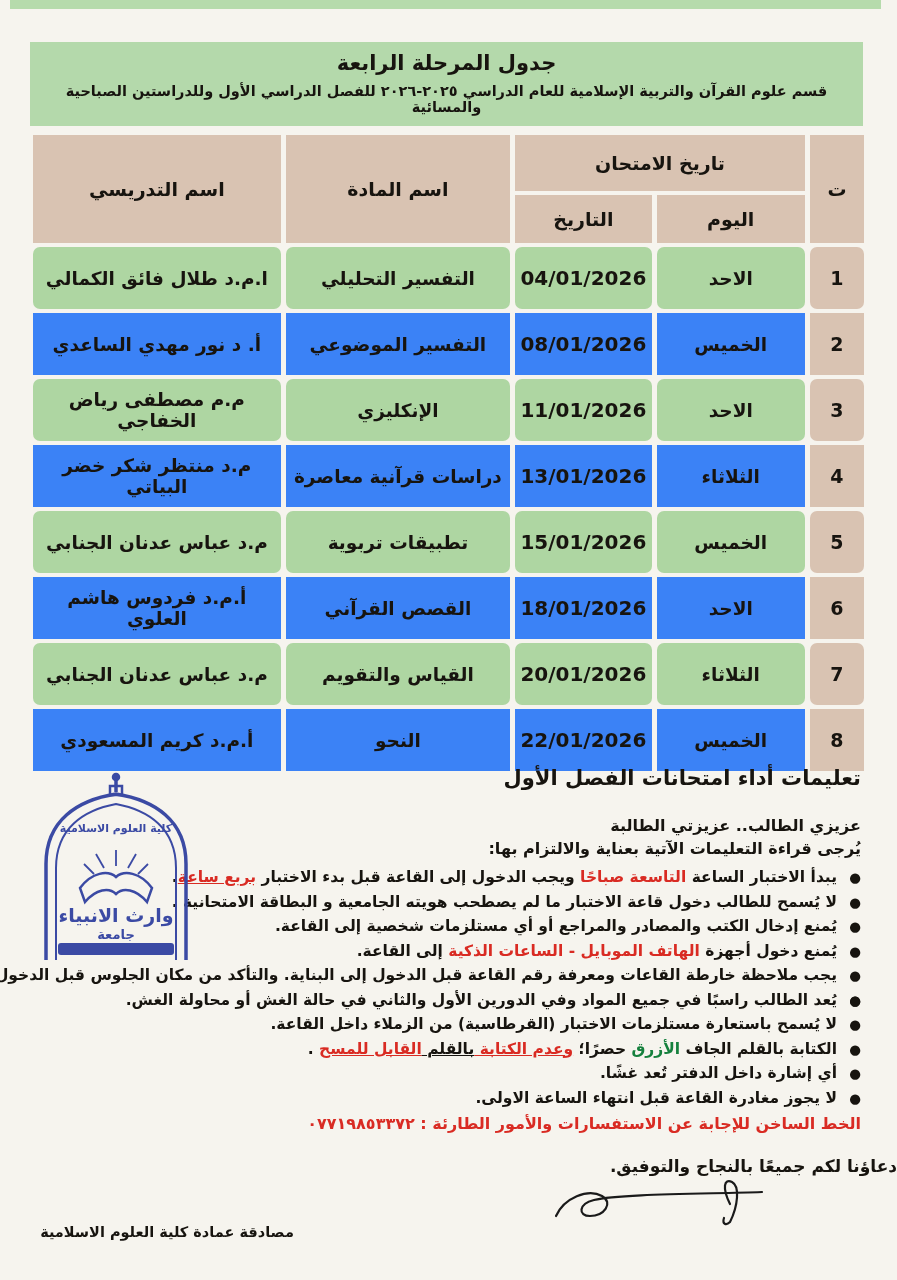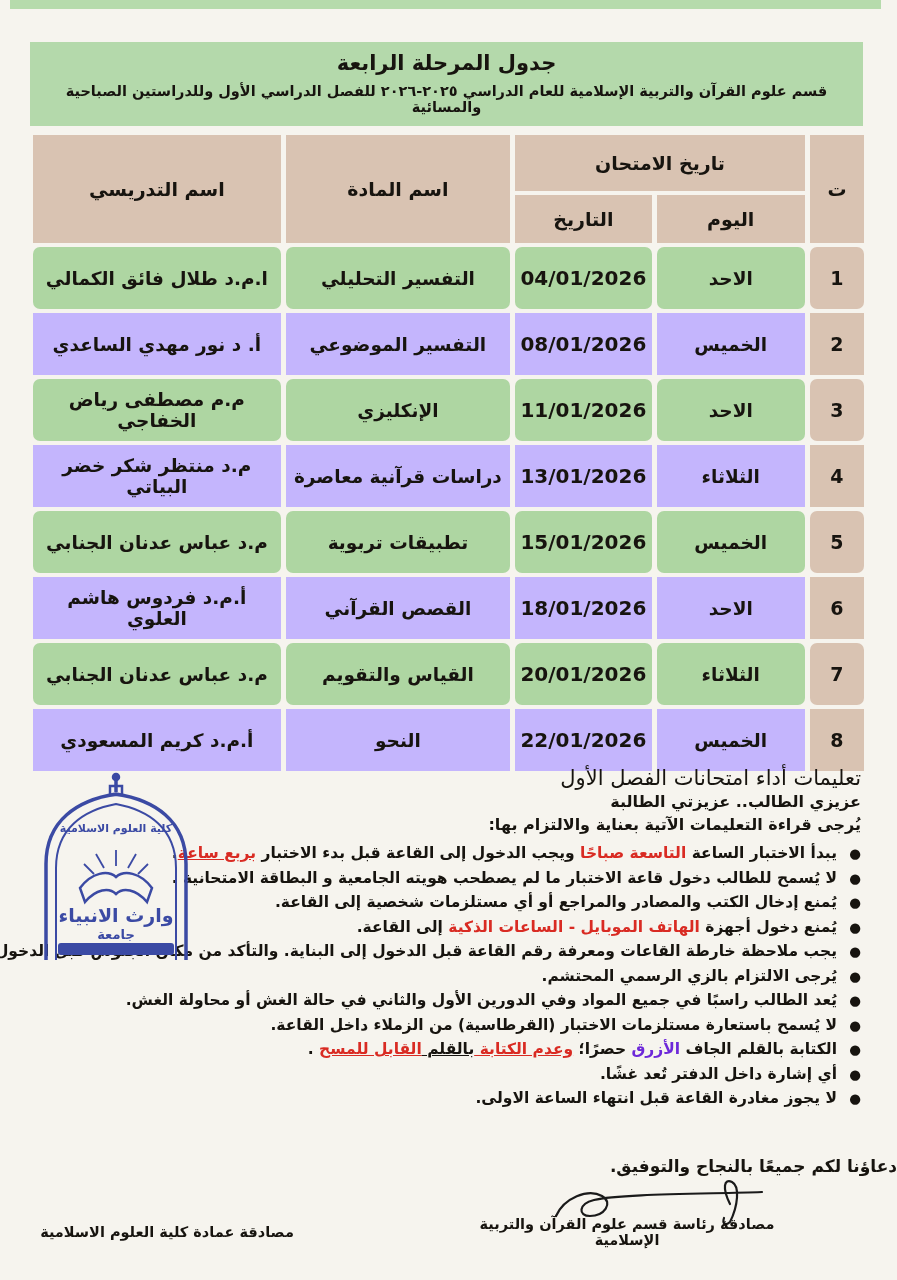--- a/index.html
+++ b/index.html
@@ -30,38 +30,38 @@
   }
   .exam-table th,.exam-table td{
     font-weight:bold;text-align:center;vertical-align:middle;
     padding:2px 4px;overflow:hidden;
   }
   .th-tan{background:#d9c3b2;font-size:19px;}
   th.h1{height:52px;}
   th.h2{height:44px;}
   .exam-table td{height:58px;font-size:18.5px;}
   tr.row-green td{background:#aed6a2;border-radius:7px;}
-  tr.row-white td{background:#c4b5fd;}
+  tr.row-white td{background:#3b82f6;}
   .exam-table td.no-cell{background:#d9c3b2;font-size:19px;}
   .exam-table td.date-cell{font-size:20px;}
 
   
   .instructions{position:absolute;top:766px;right:36px;left:36px;}
-  .inst-heading{font-size:21px;font-weight:normal;margin:0 0 0;}
+  .inst-heading{font-size:21px;font-weight:bold;margin:0 0 24px;}
   .greeting{font-size:16px;font-weight:bold;line-height:23px;margin:0;}
   ul.inst-list{list-style:none;margin:5px 0 0;padding:0;}
   ul.inst-list li{
     position:relative;padding-right:24px;
     font-size:15.5px;font-weight:bold;line-height:24.5px;
   }
   ul.inst-list li .marker{position:absolute;right:0;top:0;font-size:13.5px;}
   li.nowrap{white-space:nowrap;}
   .hotline{color:#d92b23;font-weight:bold;font-size:16px;line-height:24px;margin:2px 0 0;}
   .red{color:#d92b23;}
-  .blue{color:#6d28d9;}
+  .blue{color:#15803d;}
   .u{text-decoration:underline;}
 
   
   .stamp{position:absolute;top:770px;left:26px;width:180px;height:194px;}
 
   
   .closing{
     position:absolute;top:1156px;left:0;right:0;
     text-align:right;font-size:17px;font-weight:bold;
   }
@@ -170,27 +170,28 @@
   <div class="instructions">
     <div class="inst-heading">تعليمات أداء امتحانات الفصل الأول</div>
     <p class="greeting">عزيزي الطالب.. عزيزتي الطالبة</p>
     <p class="greeting">يُرجى قراءة التعليمات الآتية بعناية والالتزام بها:</p>
     <ul class="inst-list">
       <li><span class="marker">●</span><span><span>يبدأ الاختبار الساعة </span><span class="red">التاسعة صباحًا</span><span> ويجب الدخول إلى القاعة قبل بدء الاختبار </span><span class="red u">بربع ساعة</span><span>.</span></span></li>
       <li><span class="marker">●</span><span><span>لا يُسمح للطالب دخول قاعة الاختبار ما لم يصطحب هويته الجامعية و البطاقة الامتحانية .</span></span></li>
       <li><span class="marker">●</span><span><span>يُمنع إدخال الكتب والمصادر والمراجع أو أي مستلزمات شخصية إلى القاعة.</span></span></li>
       <li><span class="marker">●</span><span><span>يُمنع دخول أجهزة </span><span class="red">الهاتف الموبايل - الساعات الذكية</span><span> إلى القاعة.</span></span></li>
       <li class="nowrap"><span class="marker">●</span><span><span>يجب ملاحظة خارطة القاعات ومعرفة رقم القاعة قبل الدخول إلى البناية. والتأكد من مكان الجلوس قبل الدخول إلى القاعة</span></span></li>
-      <li><span class="marker">●</span><span><span>يُرجى الالتزام بالزي الرسمي المحتشم.</span></span></li>
+      <li><span class="marker">●</span></li>
       <li><span class="marker">●</span><span><span>يُعد الطالب راسبًا في جميع المواد وفي الدورين الأول والثاني في حالة الغش أو محاولة الغش.</span></span></li>
       <li><span class="marker">●</span><span><span>لا يُسمح باستعارة مستلزمات الاختبار (القرطاسية) من الزملاء داخل القاعة.</span></span></li>
       <li><span class="marker">●</span><span><span>الكتابة بالقلم الجاف </span><span class="blue">الأزرق</span><span> حصرًا؛ </span><span class="red u">وعدم الكتابة </span><span class="u">بالقلم </span><span class="red u">القابل للمسح</span><span> .</span></span></li>
       <li><span class="marker">●</span><span><span>أي إشارة داخل الدفتر تُعد غشًا.</span></span></li>
       <li><span class="marker">●</span><span><span>لا يجوز مغادرة القاعة قبل انتهاء الساعة الاولى.</span></span></li>
     </ul>
+    <p class="hotline">الخط الساخن للإجابة عن الاستفسارات والأمور الطارئة : ٠٧٧١٩٨٥٣٣٧٢</p>
   </div>
 
   <svg class="stamp" viewBox="0 0 180 194" fill="none">
     <g stroke="#3b4aa4" stroke-width="3.5">
 
       <line x1="90" y1="4" x2="90" y2="22"></line>
       <circle cx="90" cy="7" r="2.5" fill="#3b4aa4"></circle>
       <rect x="84" y="16" width="12" height="9" stroke-width="2.5"></rect>
 
       <path d="M20,190 L20,94 C20,50 52,30 90,24 C128,30 160,50 160,94 L160,190"></path>
@@ -214,16 +215,15 @@
 
   <div class="closing">دعاؤنا لكم جميعًا بالنجاح والتوفيق.</div>
 
   <svg class="sig-squiggle" width="244" height="52" viewBox="0 0 244 52">
     <g stroke="#1a1a1a" stroke-width="2.2" fill="none" stroke-linecap="round">
       <path d="M8,40 C16,22 40,12 54,20 C66,27 56,40 42,40 C30,40 30,28 46,24 C70,18 150,18 214,16"></path>
       <path d="M182,28 C174,12 176,2 184,6 C192,10 190,30 182,46 C178,50 174,48 176,42"></path>
     </g>
   </svg>
 
-  <div class="sig-dept">مصادقة رئاسة قسم علوم القرآن والتربية الإسلامية</div>
   <div class="sig-dean">مصادقة عمادة كلية العلوم الاسلامية</div>
 
 </div>
 
 </body></html>

